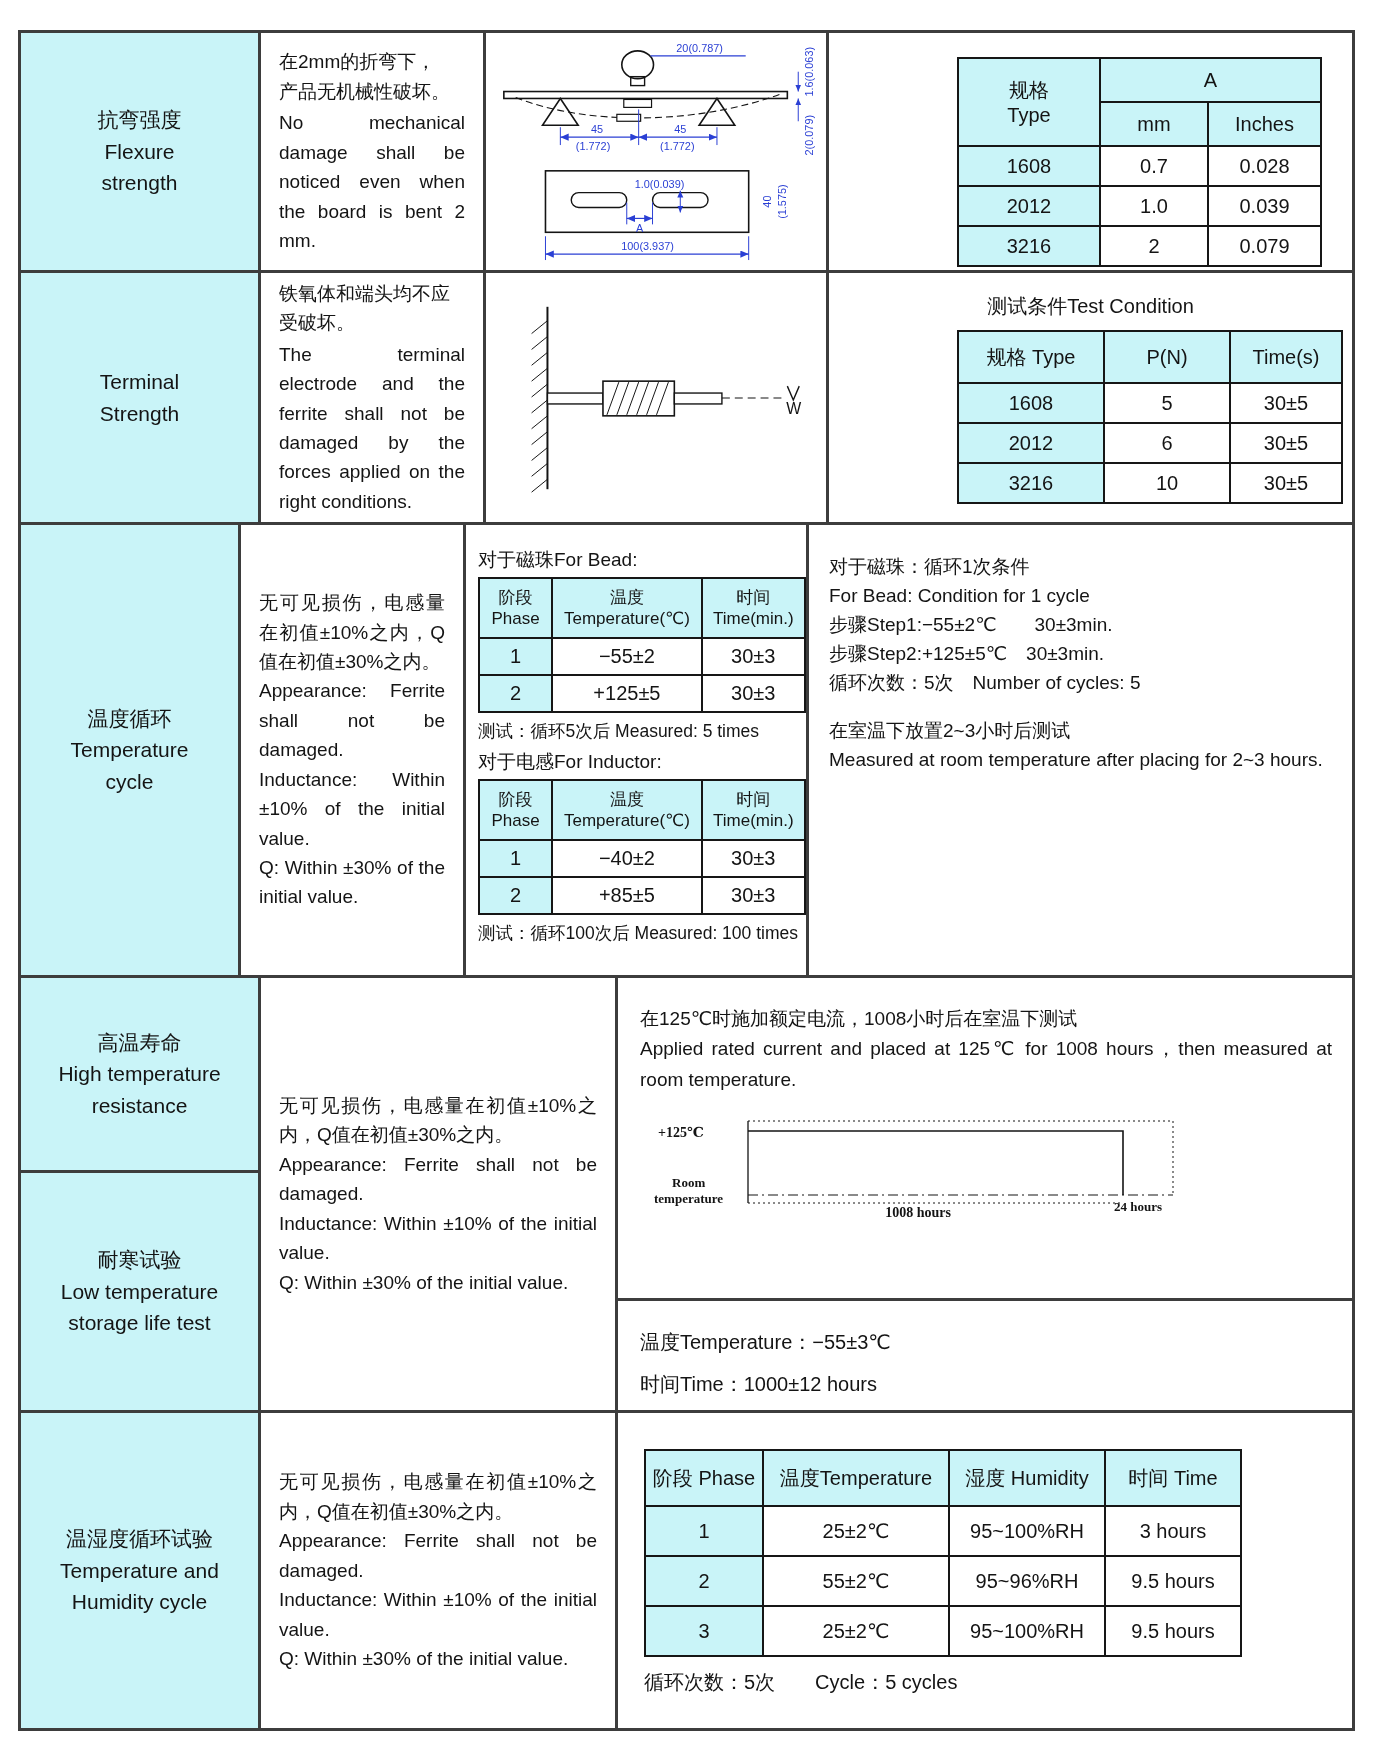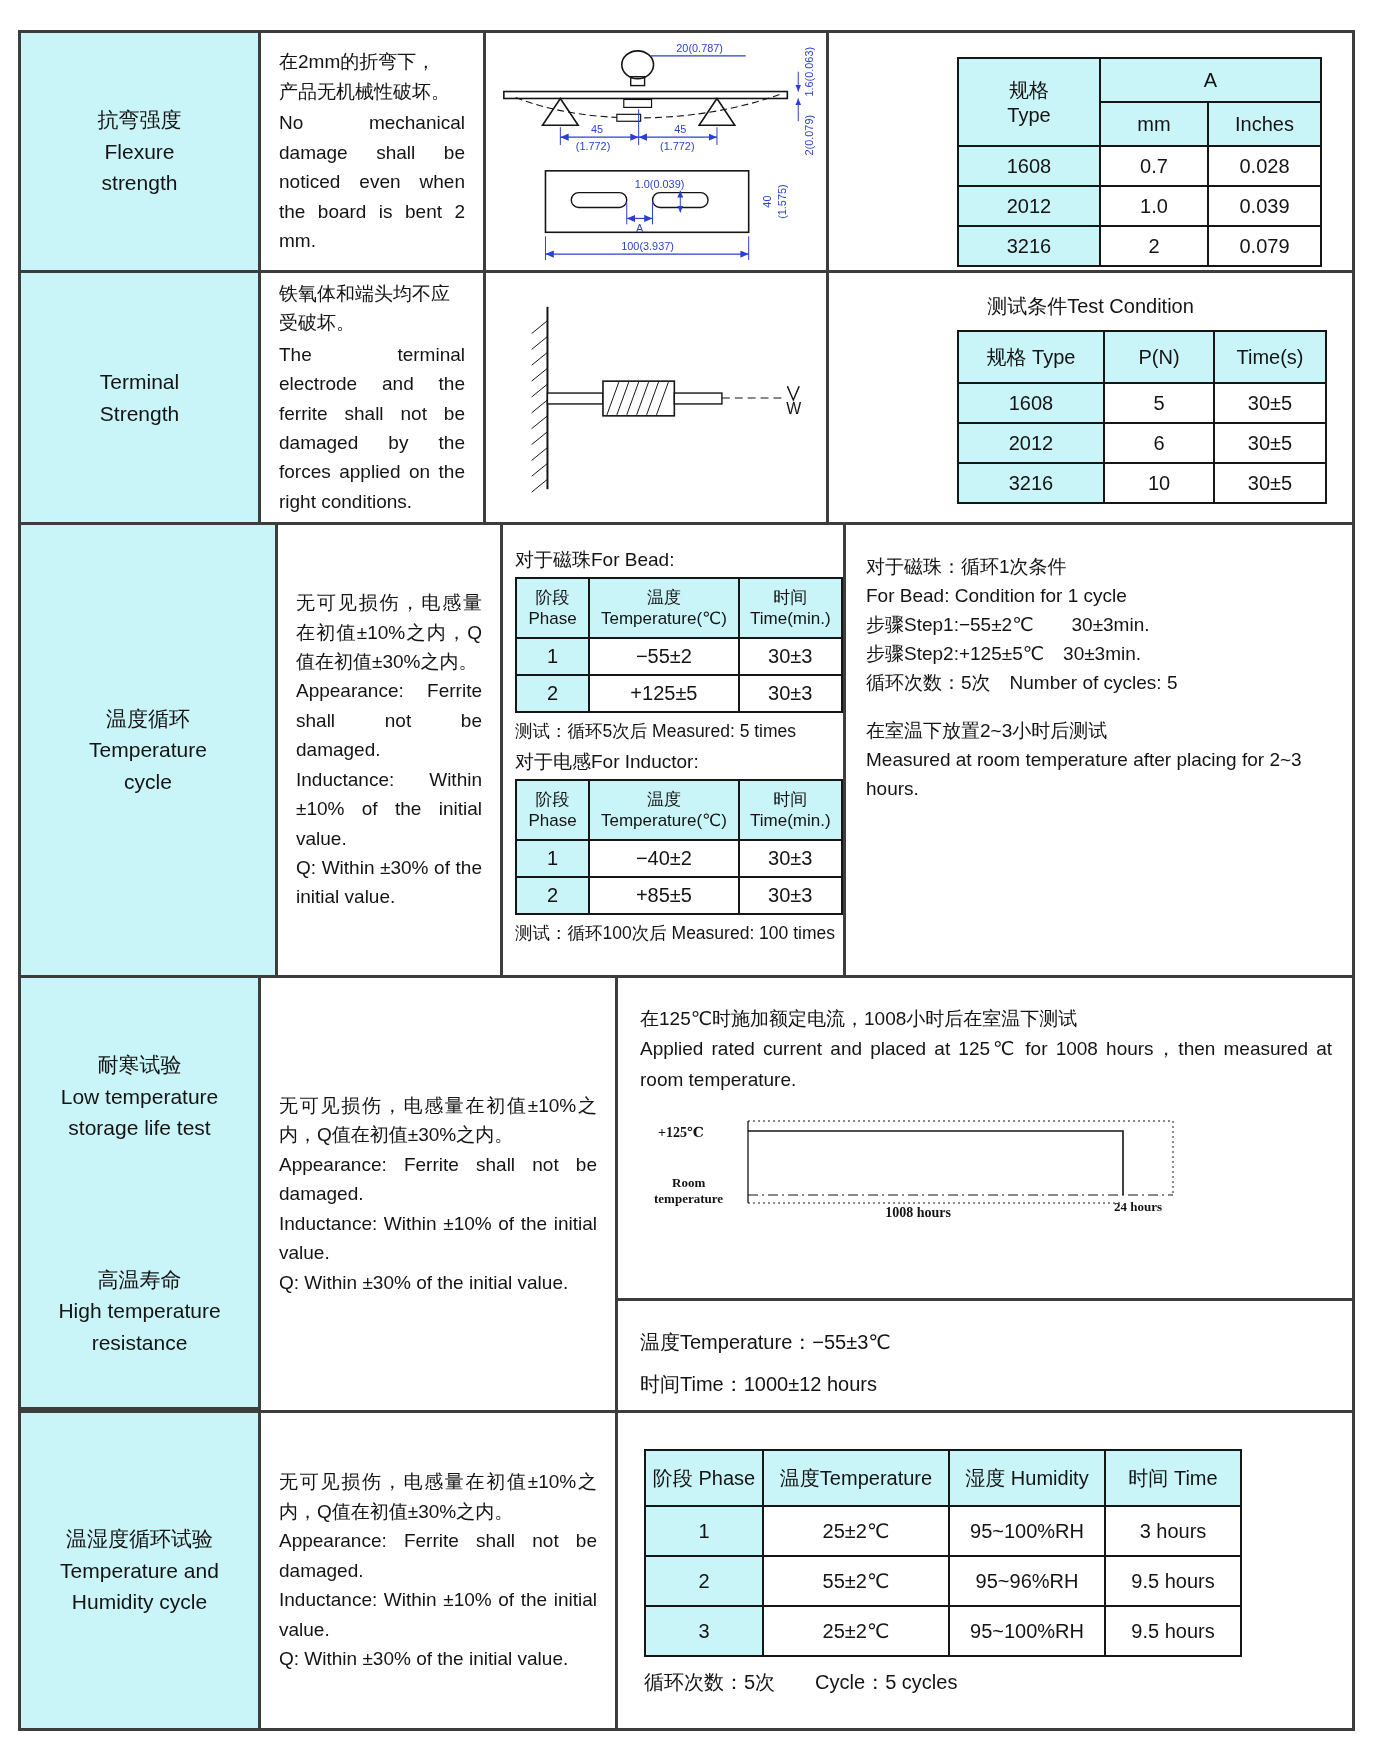--- a/index.html
+++ b/index.html
@@ -27,21 +27,21 @@
   .t-flex{margin:24px 30px 0 128px;}
   .t-flex td{height:40px;}
   .t-flex tr:nth-child(1) td{height:44px;}
   .t-flex tr:nth-child(2) td{height:44px;}
   .t-flex td:nth-child(1){width:142px;}
   .tbl-title{font-size:20px;text-align:center;margin:20px 0 10px 0;}
   .t-term{margin:0 auto 0 128px;}
   .t-term td{height:40px;}
   .t-term tr:first-child td{height:52px;}
   .t-term td:nth-child(1){width:146px;}
-  .t-term td:nth-child(2){width:110px;}
+  .t-term td:nth-child(2){width:126px;}
   .t-term td:nth-child(3){width:112px;}
   .t-cycle{margin:4px 0 6px 12px;font-size:18px;}
   .t-cycle td{height:37px;}
   .t-cycle tr:first-child td{height:60px;font-size:17px;line-height:1.25;}
   .t-cycle td:nth-child(1){width:74px;margin-top:20px;}
   .t-cycle td:nth-child(2){width:150px;}
   .t-cycle td:nth-child(3){width:104px;}
   .t-hum{margin:36px 0 0 26px;}
   .t-hum td{height:50px;}
   .t-hum tr:first-child td{height:56px;}
@@ -234,21 +234,21 @@
           <td class="hd">3216</td>
           <td>10</td>
           <td>30±5</td>
         </tr>
       </tbody>
         </table>
     </div>
   </div>
 
   <div class="band" style="height:453px">
-    <div class="bcell label-cell" style="width:257px">
+    <div class="bcell label-cell" style="width:220px">
       <div>温度循环</div>
       <div class="pre">Temperature
 cycle</div>
     </div>
     <div class="bcell desc pre" style="width:225px">无可见损伤，电感量在初值±10%之内，Q值在初值±30%之内。
 Appearance: Ferrite shall not be damaged.
 Inductance: Within ±10% of the initial value.
 Q: Within ±30% of the initial value.</div>
     <div class="bcell" style="width:343px;padding-top:6px">
       <div class="caption">对于磁珠For Bead:</div>
@@ -306,29 +306,29 @@
 步骤Step1:−55±2℃　　30±3min.
 步骤Step2:+125±5℃　30±3min.
 循环次数：5次　Number of cycles: 5</div>
       <div class="cond-block pre">在室温下放置2~3小时后测试
 Measured at room temperature after placing for 2~3 hours.</div>
     </div>
   </div>
 
   <div class="band" style="height:435px">
     <div class="bcell stack" style="width:240px">
+      <div class="label-cell" style="height:195px;border-bottom:3px solid var(--grid)">
+        <div>高温寿命</div>
+        <div class="pre">High temperature
+resistance</div>
+      </div>
       <div class="label-cell" style="flex:1">
         <div>耐寒试验</div>
         <div class="pre">Low temperature
 storage life test</div>
-      </div>
-      <div class="label-cell" style="height:195px;border-bottom:3px solid var(--grid)">
-        <div>高温寿命</div>
-        <div class="pre">High temperature
-resistance</div>
       </div>
     </div>
     <div class="bcell desc pre" style="width:357px">无可见损伤，电感量在初值±10%之内，Q值在初值±30%之内。
 Appearance: Ferrite shall not be damaged.
 Inductance: Within ±10% of the initial value.
 Q: Within ±30% of the initial value.</div>
     <div class="bcell last stack" style="flex:1">
       <div style="height:323px;border-bottom:3px solid var(--grid)">
         <div class="proc-cell pre">在125℃时施加额定电流，1008小时后在室温下测试
 Applied rated current and placed at 125℃ for 1008 hours，then measured at room temperature.</div>

